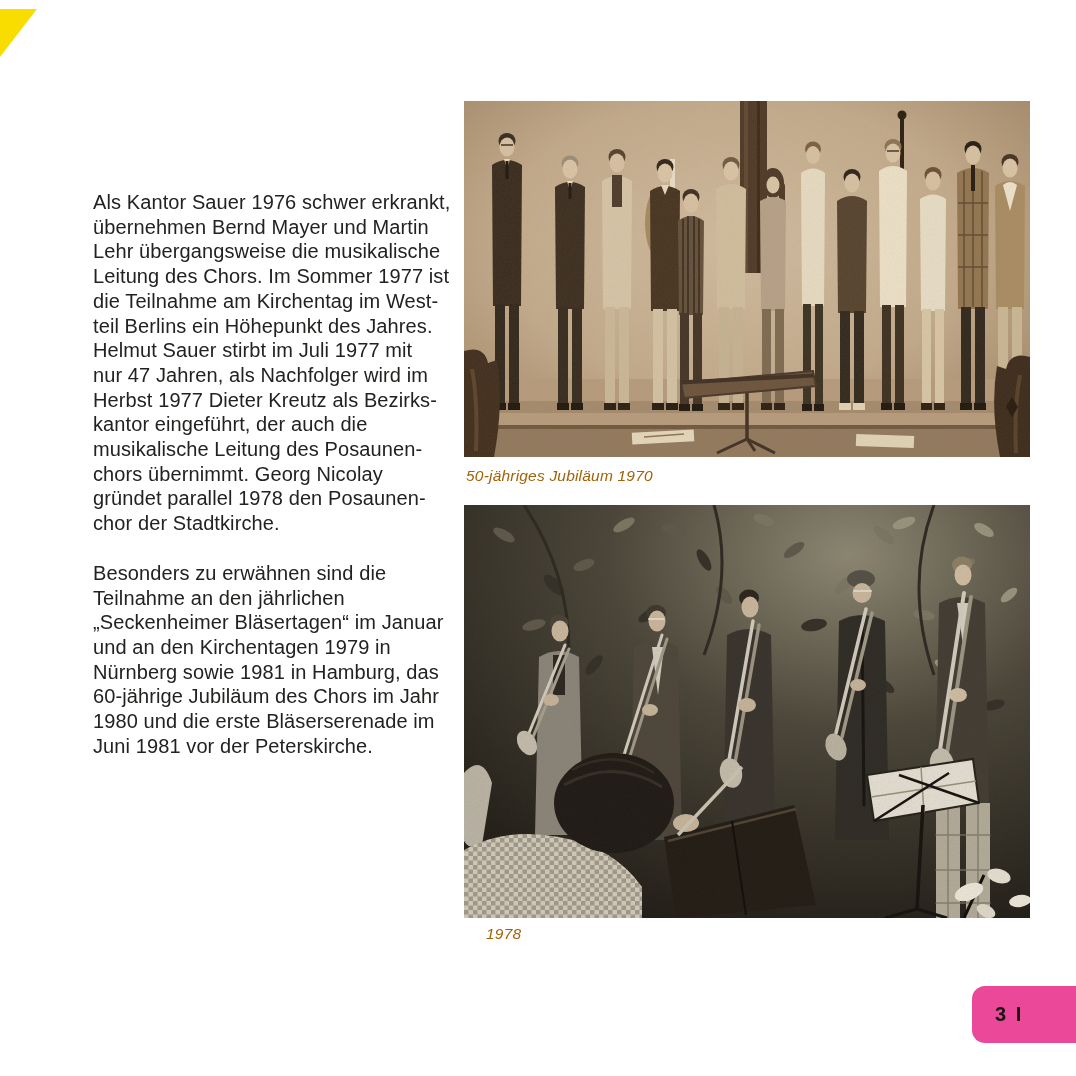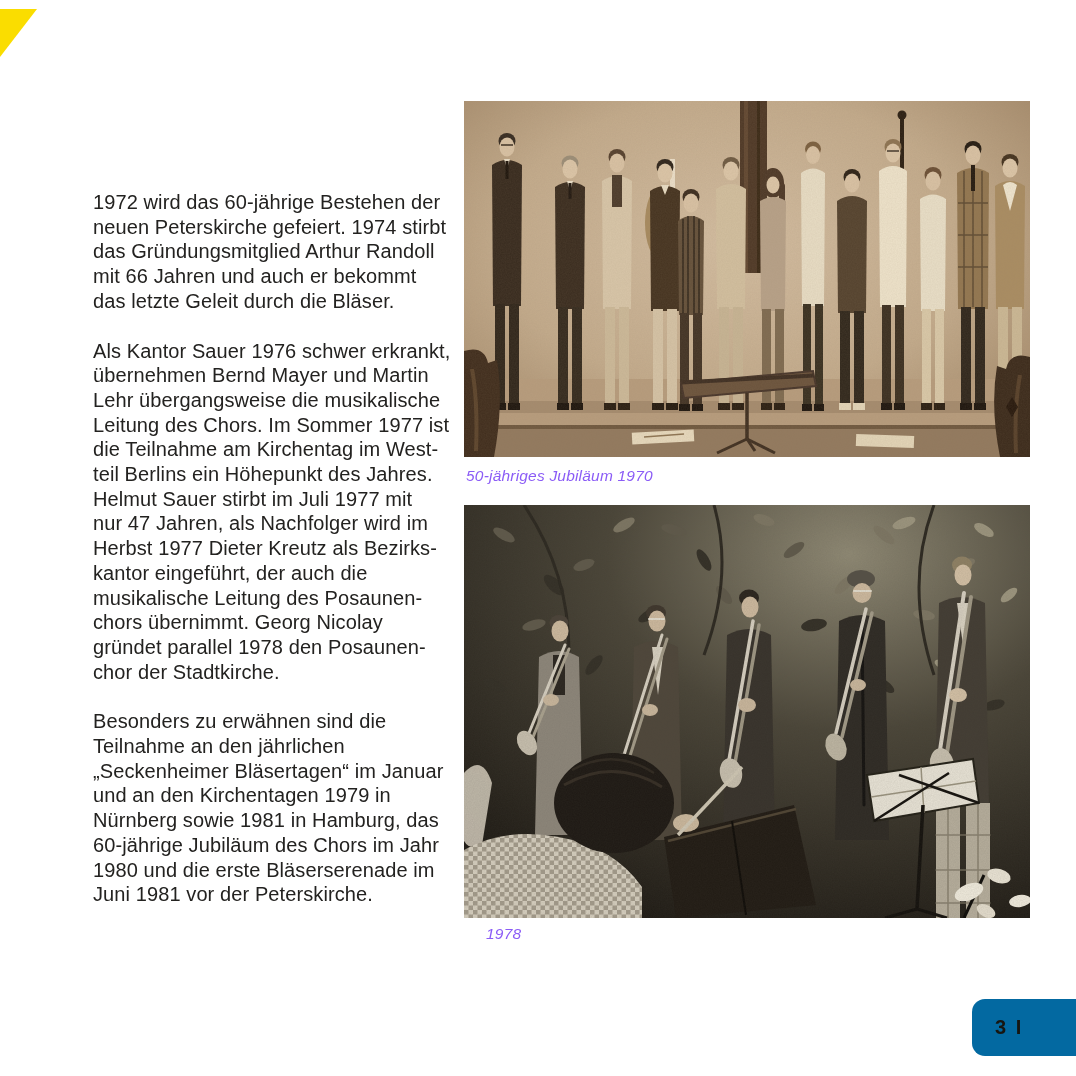--- a/index.html
+++ b/index.html
@@ -23,48 +23,43 @@
   .text-column p{
     margin:0 0 25px 0;
     white-space:pre-line;
   }
   .photo{position:absolute;overflow:hidden;background:#b9a186;}
   .photo svg{display:block;width:100%;height:100%;}
   .photo-1{left:464px;top:101px;width:566px;height:356px;}
   .photo-2{left:464px;top:505px;width:566px;height:413px;}
   .caption{
     position:absolute;left:466px;
-    font-size:15.5px;font-style:italic;color:#8b5cf6;
+    font-size:15.5px;font-style:italic;color:#a16207;
     letter-spacing:0.2px;
   }
   .caption-1{top:467px;}
   .caption-2{top:925px;margin-left:20px;}
   .page-badge{
     position:absolute;right:0;top:986px;width:104px;height:57px;
-    background:#0369a1;
+    background:#ec4899;
     border-radius:13px 0 0 13px;
-    display:flex;align-items:center;margin-top:13px;
+    display:flex;align-items:center;
   }
   .page-badge span{
     margin-left:23px;
     font-weight:bold;font-size:20px;color:#171611;
     letter-spacing:2px;
   }
 </style>
 </head>
 <body>
 
 <div class="corner-tri"></div>
 
 <div class="text-column">
-  <p>1972 wird das 60-jährige Bestehen der
-neuen Peterskirche gefeiert. 1974 stirbt
-das Gründungsmitglied Arthur Randoll
-mit 66 Jahren und auch er bekommt
-das letzte Geleit durch die Bläser.</p>
   <p>Als Kantor Sauer 1976 schwer erkrankt,
 übernehmen Bernd Mayer und Martin
 Lehr übergangsweise die musikalische
 Leitung des Chors. Im Sommer 1977 ist
 die Teilnahme am Kirchentag im West-
 teil Berlins ein Höhepunkt des Jahres.
 Helmut Sauer stirbt im Juli 1977 mit
 nur 47 Jahren, als Nachfolger wird im
 Herbst 1977 Dieter Kreutz als Bezirks-
 kantor eingeführt, der auch die

